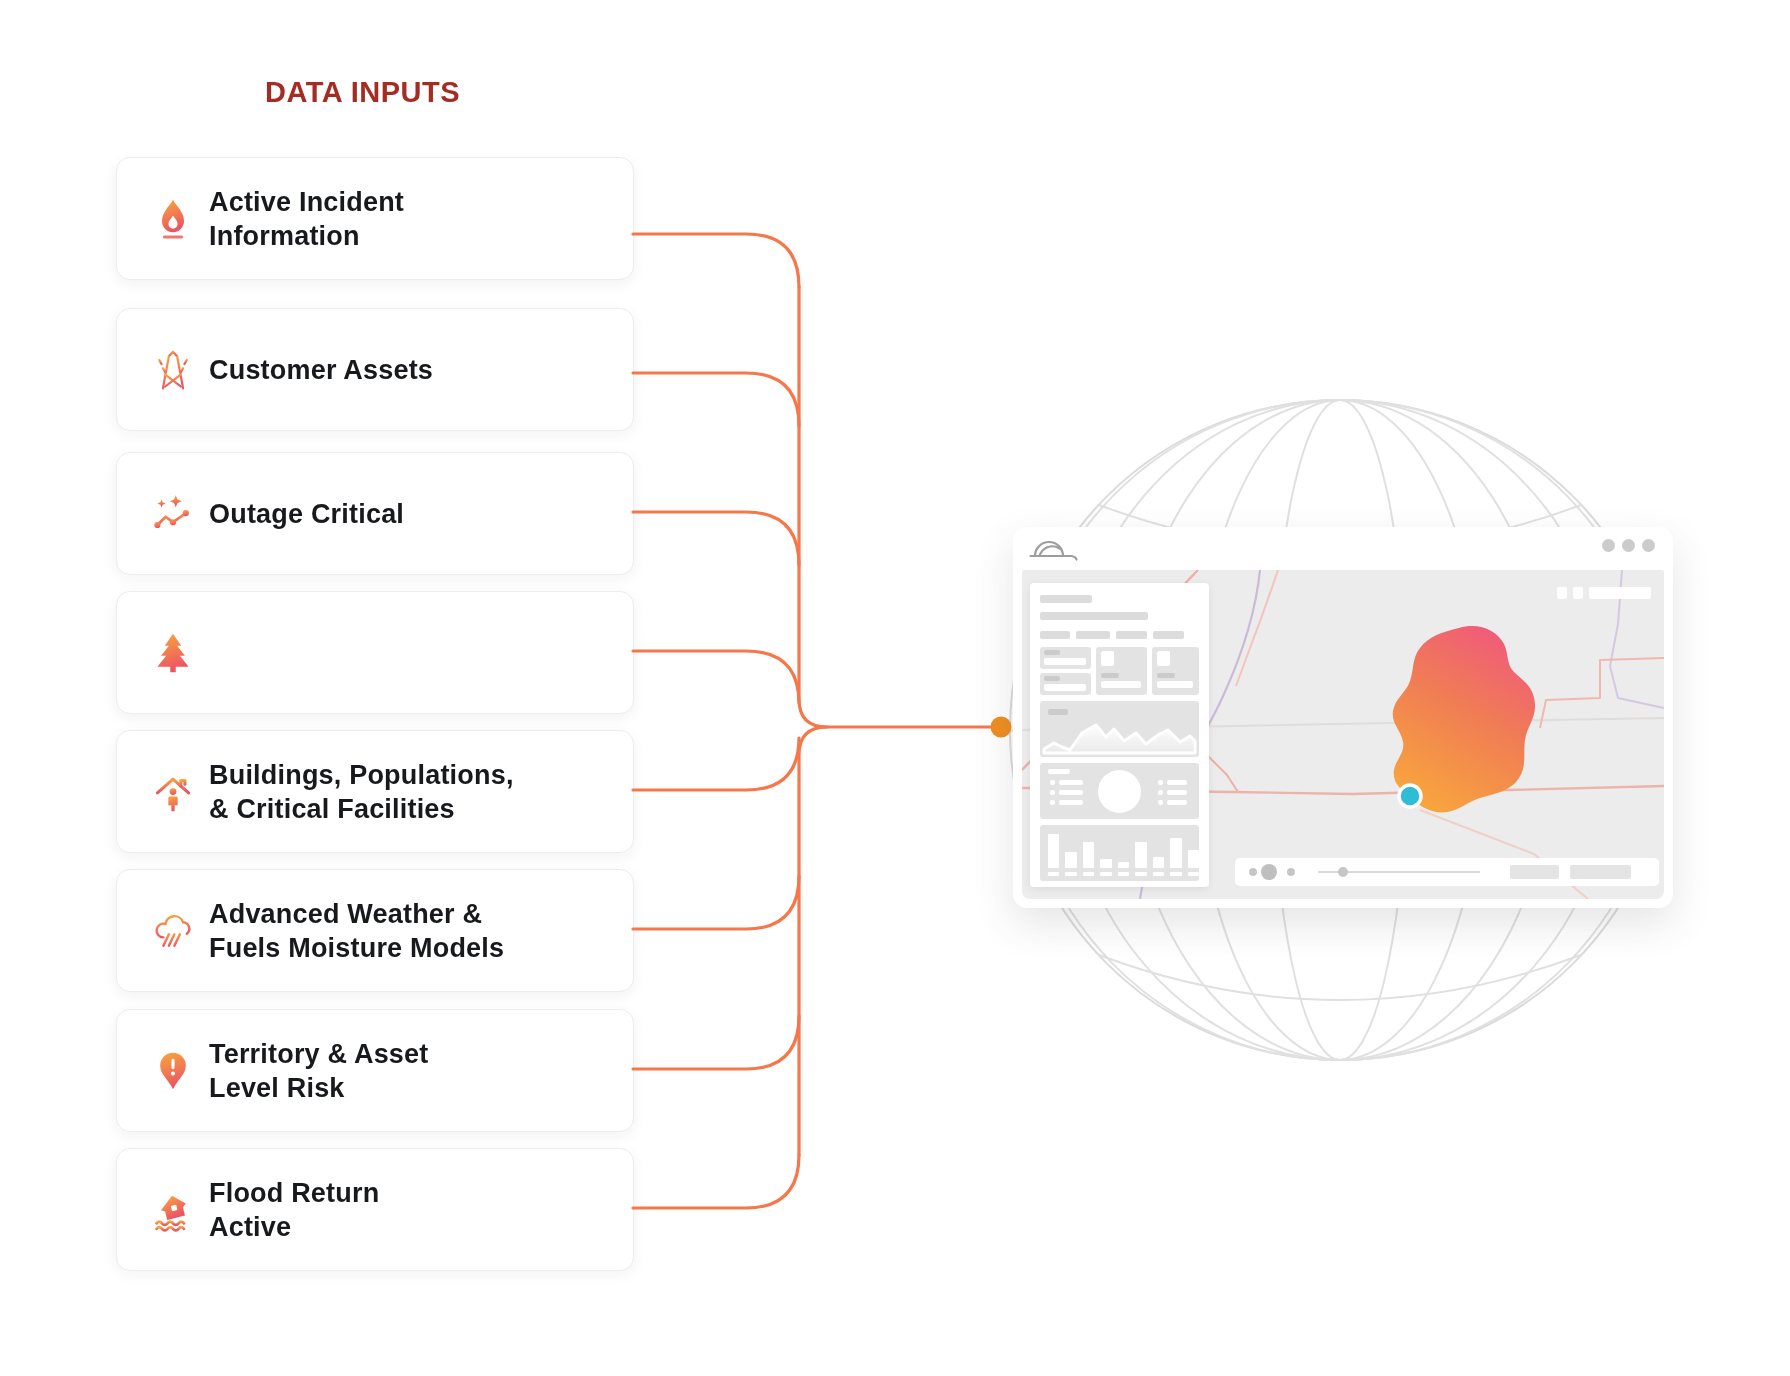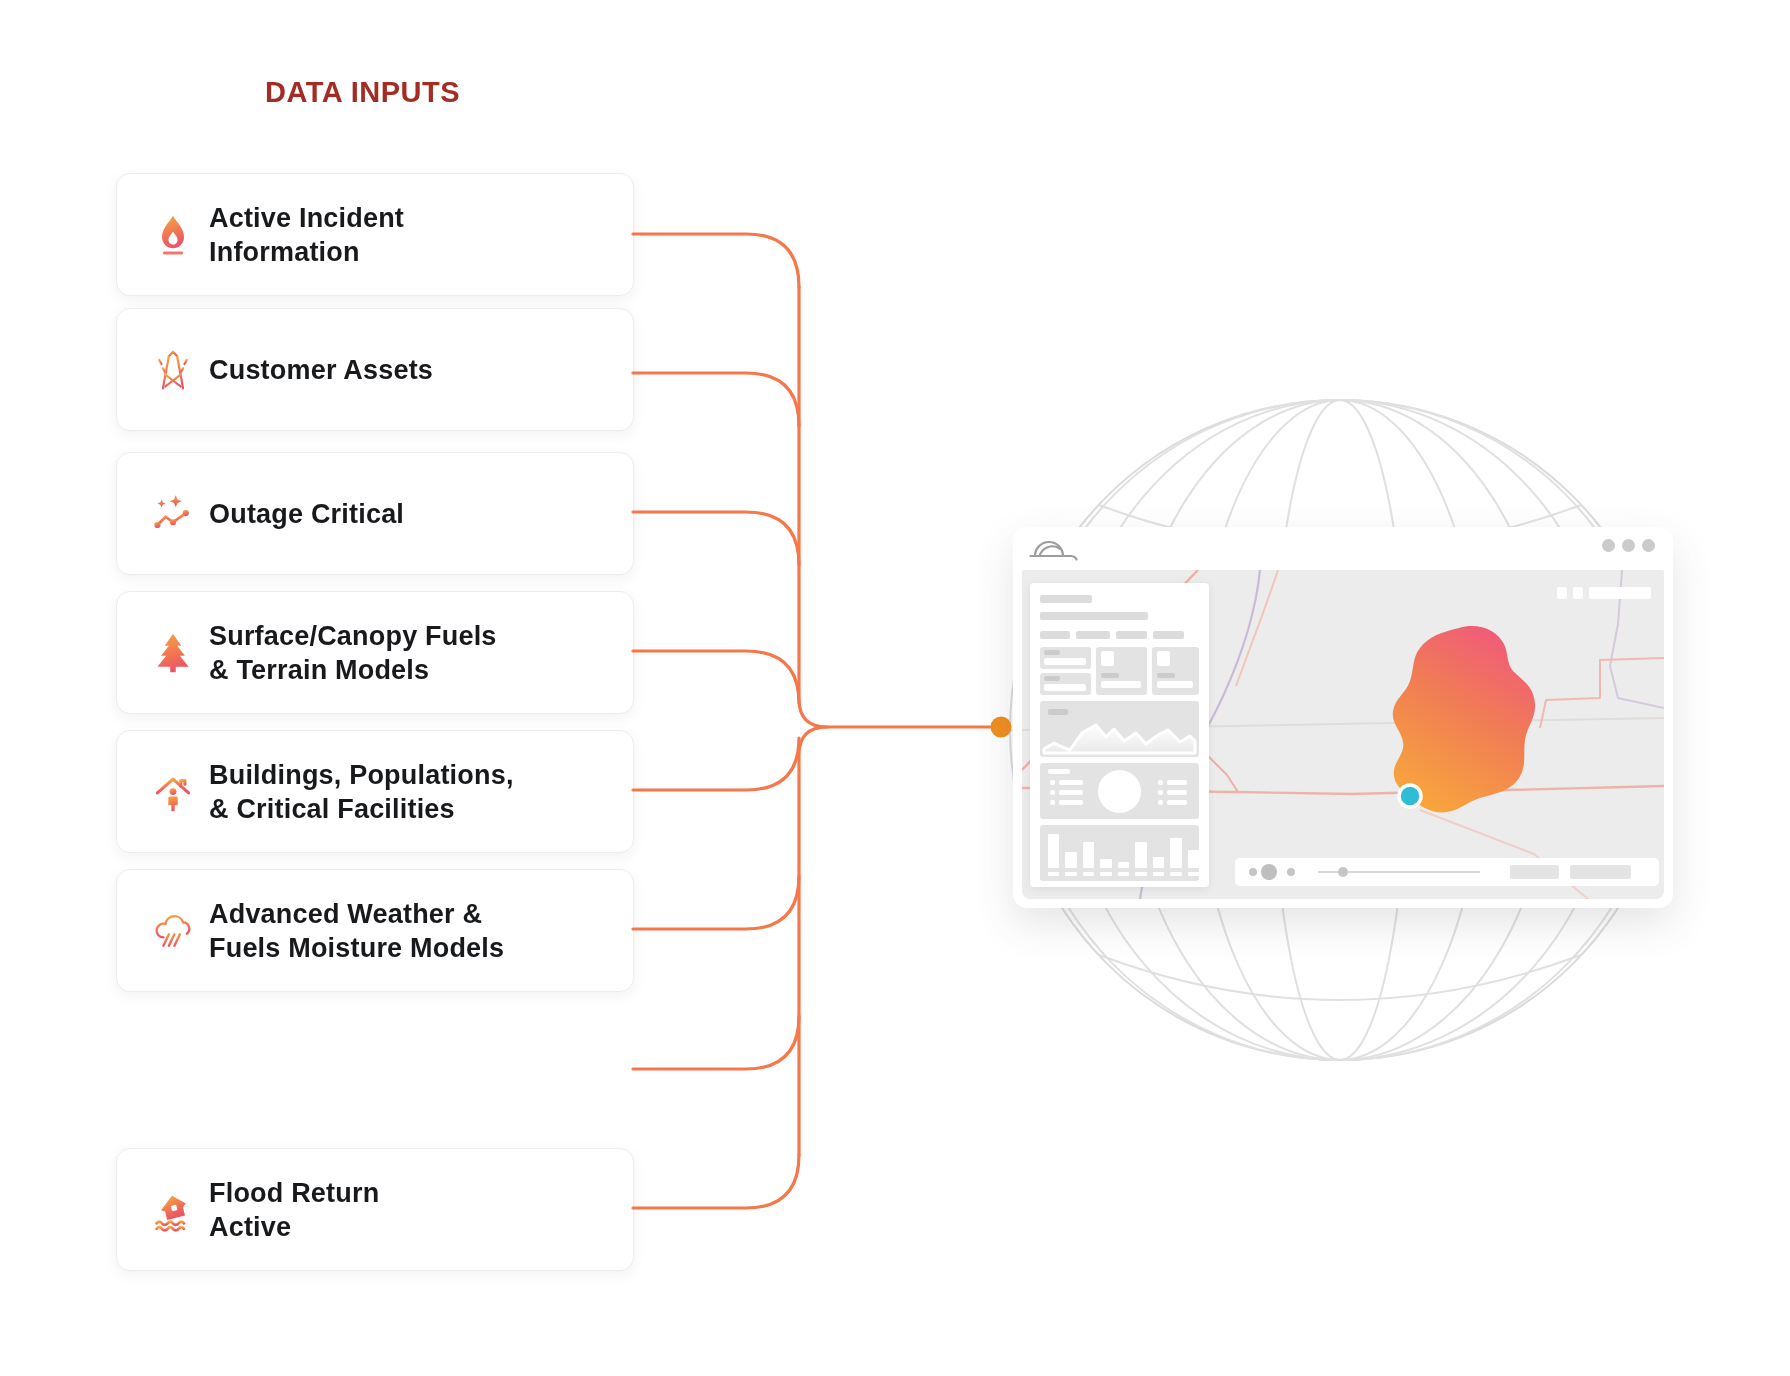--- a/index.html
+++ b/index.html
@@ -91,21 +91,21 @@
       <path d="M633 1069 H746 Q799 1069 799 1016"></path>
       <path d="M633 1208 H746 Q799 1208 799 1155"></path>
       <path d="M799 287 V699 Q799 727 827 727 H1001"></path>
       <path d="M799 1155 V755 Q799 727 827 727"></path>
     </g>
     <circle cx="1001" cy="727" r="10.5" fill="#EF8E21"></circle>
   </svg>
 
   <div class="page-title">DATA INPUTS</div>
 
-  <div class="card" style="top:173px">
+  <div class="card" style="top:157px">
     <svg class="icon" viewBox="0 0 48 48">
       <path fill="url(#icongrad)" d="M24 3 C19.5 11 12 16.5 12 26.5 a12 12 0 0 0 24 0 C36 16.5 28.5 11 24 3 Z"></path>
       <path fill="#fff" d="M24 20.5 c-2.6 3.6 -5 5.6 -5 9 a5 5 0 0 0 10 0 c0 -3.4 -2.4 -5.4 -5 -9 Z"></path>
       <rect x="13" y="42" width="22" height="3.4" rx="1.7" fill="#F2766B"></rect>
     </svg>
     <span class="label">Active Incident
 Information</span>
   </div>
 
   <div class="card" style="top:308px">
@@ -134,22 +134,20 @@
         <path d="M27 3.5 l1.9 4.6 4.6 1.9 -4.6 1.9 -1.9 4.6 -1.9 -4.6 -4.6 -1.9 4.6 -1.9 Z"></path>
       </g>
     </svg>
     <span class="label">Outage Critical</span>
   </div>
 
   <div class="card" style="top:591px">
     <svg class="icon" viewBox="0 0 48 48">
       <path fill="url(#icongrad)" d="M24 3 L33 16 H28.5 L37 27 H31.5 L41 39 H27 V45 H21 V39 H7 L16.5 27 H11 L19.5 16 H15 Z"></path>
     </svg>
-    <span class="label">Surface/Canopy Fuels
-&amp; Terrain Models</span>
   </div>
 
   <div class="card" style="top:869px">
     <svg class="icon" viewBox="0 0 48 48">
       <g fill="none" stroke="url(#icongrad)" stroke-width="2.6" stroke-linecap="round">
         <path d="M13.5 31 a7.5 7.5 0 1 1 2.2 -14.7 A10 10 0 0 1 35 14.5 a7 7 0 0 1 4.2 12.4"></path>
         <path d="M19.5 27.5 L13.5 40"></path>
           <path d="M25.5 27.5 L19.5 40"></path>
           <path d="M31.5 27.5 L25.5 40"></path>
       </g>
@@ -166,20 +164,29 @@
       </g>
       <g fill="url(#icongrad)">
         <circle cx="24" cy="23.5" r="3.7"></circle>
         <path d="M20.5 29 h7 a1.6 1.6 0 0 1 1.6 1.6 V38.5 h-3.3 V45 h-3.6 V38.5 H18.9 V30.6 A1.6 1.6 0 0 1 20.5 29 Z"></path>
       </g>
     </svg>
     <span class="label">Buildings, Populations,
 &amp; Critical Facilities</span>
   </div>
 
+  <div class="card" style="top:1009px">
+    <svg class="icon" viewBox="0 0 48 48">
+      <path fill="url(#icongrad)" d="M24 4 a14 14 0 0 1 14 14 c0 10 -9 15 -14 26 C19 33 10 28 10 18 A14 14 0 0 1 24 4 Z"></path>
+      <rect x="22.3" y="10.5" width="3.4" height="11.5" rx="1.7" fill="#fff"></rect>
+      <circle cx="24" cy="26.8" r="2.2" fill="#fff"></circle>
+    </svg>
+    <span class="label">Territory &amp; Asset
+Level Risk</span>
+  </div>
 
   <div class="card" style="top:1148px">
     <svg class="icon" viewBox="0 0 48 48">
       <g transform="rotate(-14 24 21)">
         <path fill="url(#icongrad)" d="M10.5 21 L26 8.5 L38.5 20.5 L34.5 23.5 L34.5 33 L14.5 33 L14.5 23.5 Z"></path>
         <rect x="22" y="19" width="6" height="6" fill="#fff" rx="1"></rect>
       </g>
       <g fill="none" stroke="url(#icongrad)" stroke-width="3" stroke-linecap="round">
         <path d="M6 38.5 q3 -3.5 6 0 t6 0 t6 0 t6 0 t6 0"></path>
         <path d="M6 44.5 q3 -3.5 6 0 t6 0 t6 0 t6 0 t6 0"></path>

